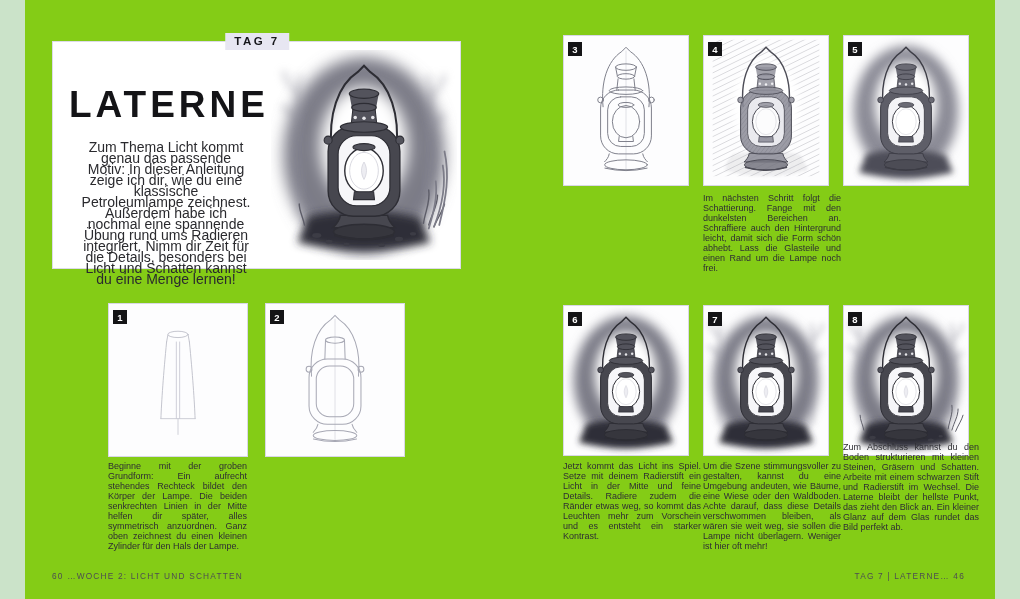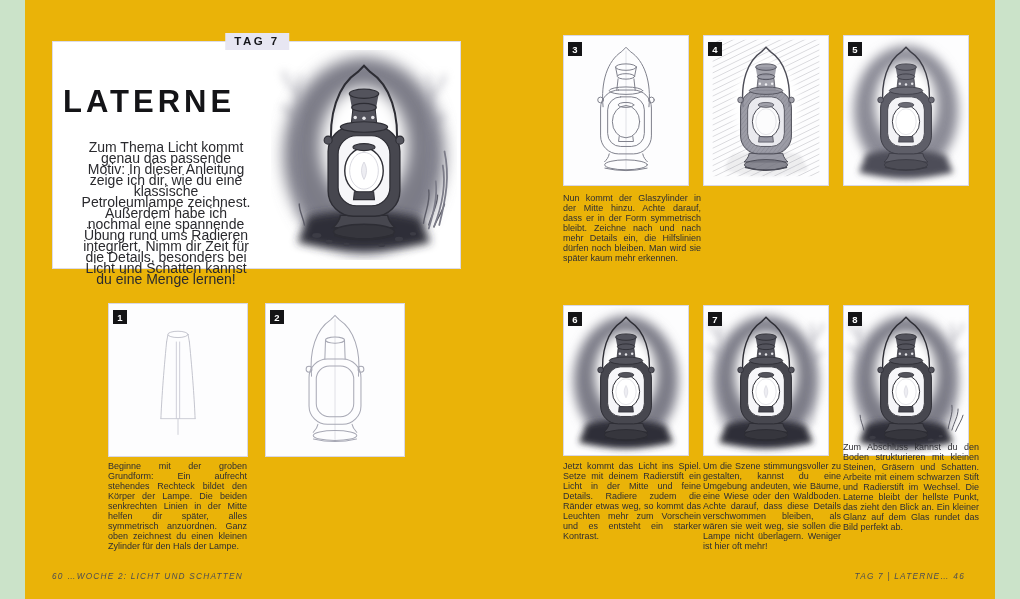--- a/index.html
+++ b/index.html
@@ -1,35 +1,35 @@
 <!DOCTYPE html>
 <html><head>
 <meta charset="utf-8">
 <style>
   html,body{margin:0;padding:0;background:#ffffff;}
   .spread{
-    position:relative;width:1020px;height:599px;background:#eab308;
+    position:relative;width:1020px;height:599px;background:#84cc16;
     overflow:hidden;font-family:"Liberation Sans",sans-serif;color:#222;
   }
   .band{position:absolute;top:0;width:25px;height:599px;}
   .band.left{left:0;}
   .band.right{right:0;}
 
   .tag-badge{
     position:absolute;left:257px;top:33px;transform:translateX(-50%);
     background:#e7e6f2;color:#17171b;font-size:11.5px;font-weight:700;
     letter-spacing:2.5px;padding:2px 9px 3px 9px;z-index:3;white-space:nowrap;
   }
   .intro-panel{
     position:absolute;left:52px;top:41px;width:407px;height:226px;
     border:1px solid #dcdbe9;background:#fff;z-index:1;
   }
   .page-title{
-    position:absolute;left:10px;top:42px;width:212px;
-    font-size:31px;font-weight:800;letter-spacing:4px;color:#141417;
+    position:absolute;left:10px;top:42px;width:212px;text-align:center;
+    font-size:37px;font-weight:800;letter-spacing:4px;color:#141417;
   }
   .intro-text{
     position:absolute;left:28px;top:100px;width:170px;text-align:center;
     font-size:14px;line-height:11px;color:#2a2a2e;
   }
   .hero{position:absolute;right:3px;top:8px;width:186px;height:210px;}
   .hero svg{width:100%;height:100%;display:block;}
 
   .stepframe{
     position:absolute;background:#fdfdfe;border:1px solid #d9d8e6;
@@ -58,21 +58,21 @@
   .c2{left:265px;top:461px;width:140px}
   .c3{left:563px;top:193px;width:138px}
   .c4{left:703px;top:193px;width:138px}
   .c5{left:843px;top:193px;width:136px}
   .c6{left:563px;top:461px;width:138px}
   .c7{left:703px;top:461px;width:138px}
   .c8{left:843px;top:442px;width:136px}
 
   .footer{
     position:absolute;top:571px;font-size:8.3px;letter-spacing:1.2px;
-    color:#4d4d52;white-space:nowrap;font-style:italic;
+    color:#4d4d52;white-space:nowrap;
   }
   .footer.left{left:52px;}
   .footer.right{right:55px;}
 </style>
 </head>
 <body>
 
 <div class="spread">
 
   <div class="band left" style="background: rgb(203, 227, 201);"></div>
@@ -279,21 +279,20 @@
       <rect x="29.5" y="43.5" width="41" height="51.5" rx="14.5"></rect>
       <rect x="35.2" y="49" width="29.6" height="40" rx="10.5"></rect>
       <path d="M36.5,95 C36,98 34,100 32.8,101.3"></path>
       <path d="M63.5,95 C64,98 66,100 67.2,101.3"></path>
       <ellipse cx="50" cy="103.8" rx="17.2" ry="4"></ellipse>
       <path d="M33,106.5 Q50,110.5 67,106.5"></path>
           </g>
         </svg>
       </div>
   </div>
-  <div class="caption c3">Nun kommt der Glaszylinder in der Mitte hinzu. Achte darauf, dass er in der Form symmetrisch bleibt. Zeichne nach und nach mehr Details ein, die Hilfslinien dürfen noch bleiben. Man wird sie später kaum mehr erkennen.</div>
 
   <div class="stepframe f4">
     <div class="badge">4</div>
     <div style="width:100%;height:100%">
         <svg viewBox="0 0 100 120" xmlns="http://www.w3.org/2000/svg">
           <defs>
     <filter id="lp4_b2" x="-60%" y="-60%" width="220%" height="220%">
               <feGaussianBlur stdDeviation="1.1"></feGaussianBlur>
             </filter>
     <filter id="lp4_b4" x="-60%" y="-60%" width="220%" height="220%">
@@ -335,20 +334,21 @@
       <ellipse cx="50" cy="44" rx="13.5" ry="3" fill="#93939e" stroke-width="0.7"></ellipse>
       <path d="M41.6,25 L43,32.5 L57,32.5 L58.4,25 Z" fill="#93939e" stroke="none"></path>
       <ellipse cx="50" cy="25" rx="8.4" ry="2.6" fill="#93939e" stroke-width="0.7"></ellipse>
       <ellipse cx="50" cy="32.8" rx="7" ry="2.3" fill="#93939e" stroke-width="0.7"></ellipse>
       <circle cx="29.5" cy="51.5" r="2.3" fill="#93939e" stroke-width="0.6"></circle>
       <circle cx="70.5" cy="51.5" r="2.3" fill="#93939e" stroke-width="0.6"></circle>
           </g>
         </svg>
       </div>
   </div>
+  <div class="caption c4">Im nächsten Schritt folgt die Schattierung. Fange mit den dunkelsten Bereichen an. Schraffiere auch den Hintergrund leicht, damit sich die Form schön abhebt. Lass die Glasteile und einen Rand um die Lampe noch frei.</div>
 
   <div class="stepframe f5">
     <div class="badge">5</div>
     <div style="width:100%;height:100%">
         <svg viewBox="0 0 100 120" xmlns="http://www.w3.org/2000/svg">
           <defs>
     <filter id="lp5_b2" x="-60%" y="-60%" width="220%" height="220%">
               <feGaussianBlur stdDeviation="1.1"></feGaussianBlur>
             </filter>
     <filter id="lp5_b4" x="-60%" y="-60%" width="220%" height="220%">

